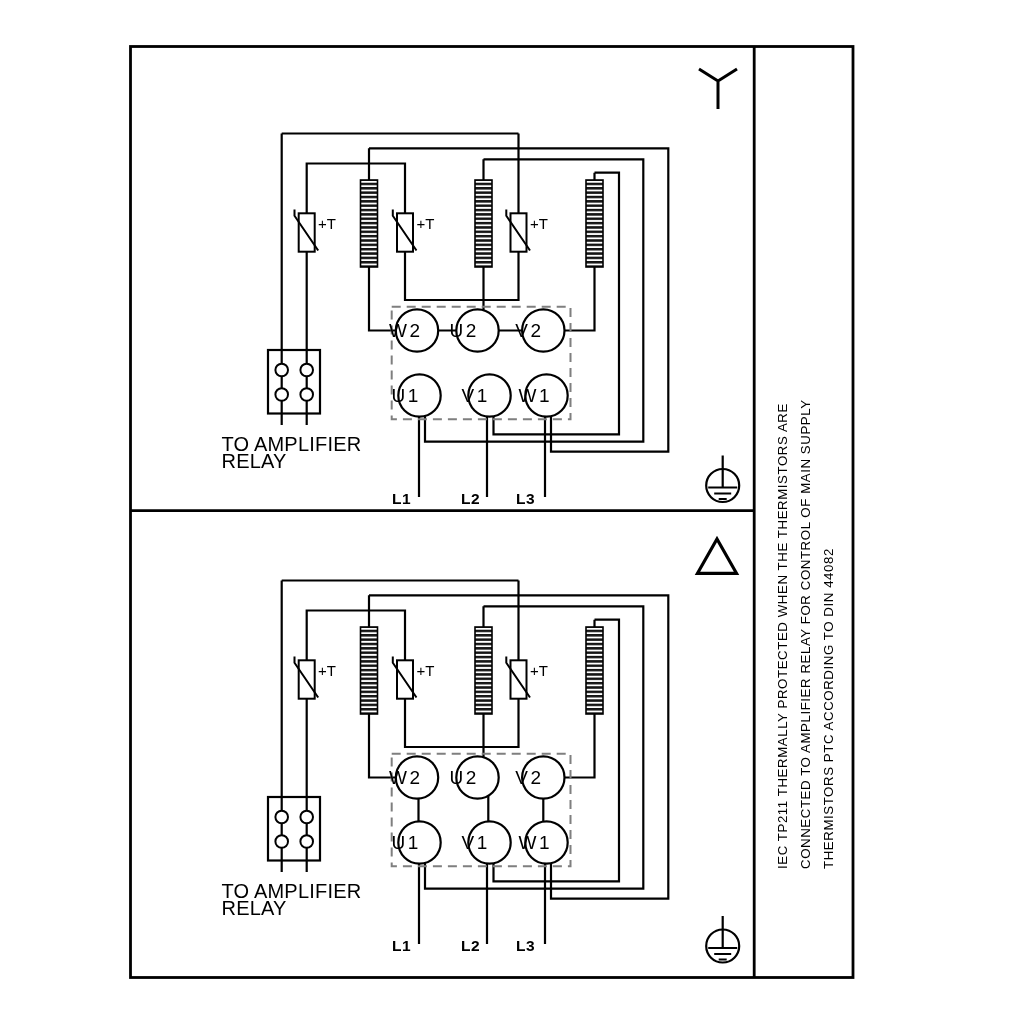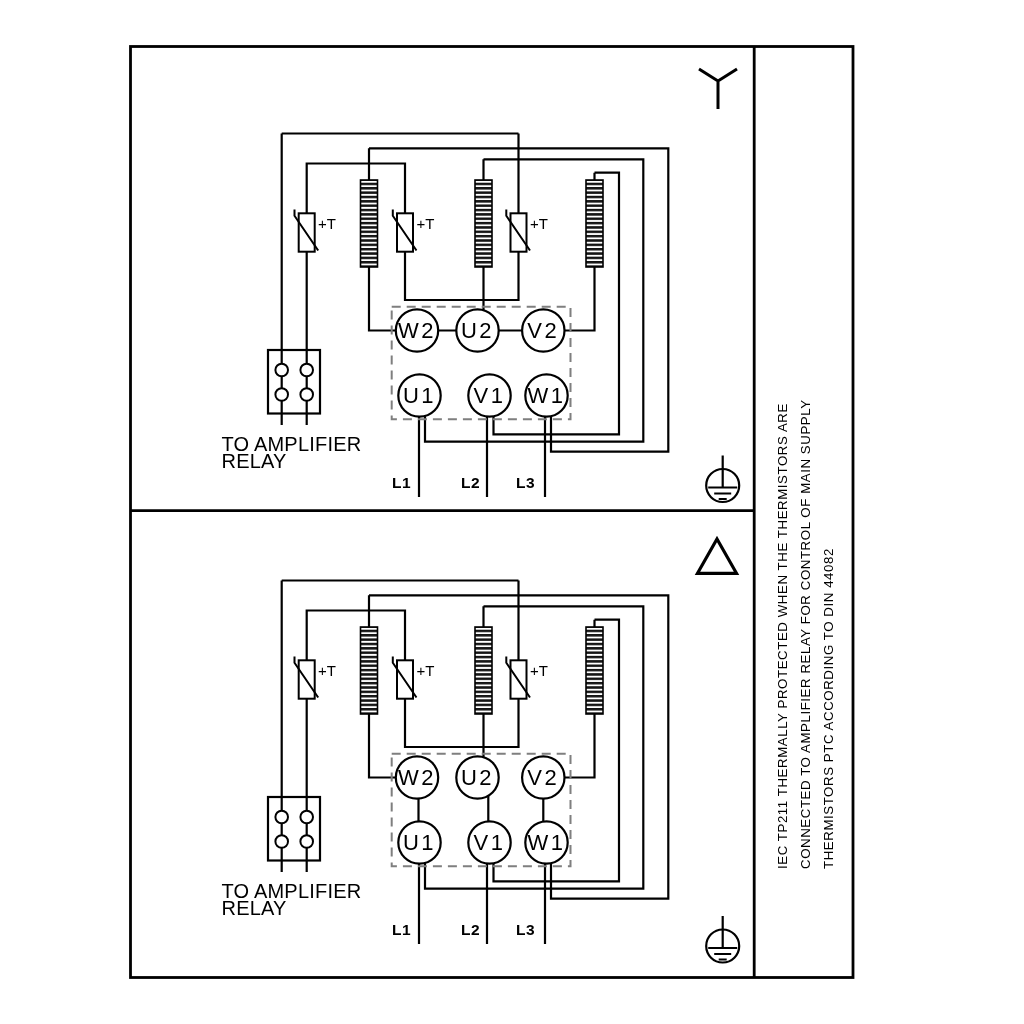--- a/index.html
+++ b/index.html
@@ -1,23 +1,23 @@
 <!DOCTYPE html>
 <html><head>
 <meta charset="utf-8">
 <style>
   html,body{margin:0;padding:0;background:#ffffff;}
   #canvas{
     position:relative;width:1024px;height:1024px;background:#ffffff;
     font-family:"Liberation Sans", sans-serif;color:#000;overflow:hidden;
   }
   #diagram-svg{position:absolute;left:0;top:0;}
-  .tlabel{position:absolute;width:56px;text-align:center;font-size:22px;line-height:21px;
+  .tlabel{position:absolute;width:56px;text-align:left;font-size:19px;line-height:21px;
           letter-spacing:2.5px;white-space:nowrap;}
-  .llabel{position:absolute;font-size:15.5px;font-weight:700;line-height:15px;letter-spacing:0.5px;}
+  .llabel{position:absolute;font-size:15.5px;font-weight:700;line-height:15px;letter-spacing:0.5px;margin-top:16px;}
   .tt{position:absolute;font-size:15px;line-height:15px;}
   .cap{position:absolute;font-size:20px;line-height:14px;letter-spacing:0.2px;white-space:nowrap;}
   .sidenote{
     position:absolute;left:771px;top:869px;width:452px;
     transform:rotate(-90deg);transform-origin:0 0;
   }
   .sidenote div{font-size:13.3px;line-height:23.2px;letter-spacing:0.55px;white-space:nowrap;}
 </style>
 </head>
 <body>

